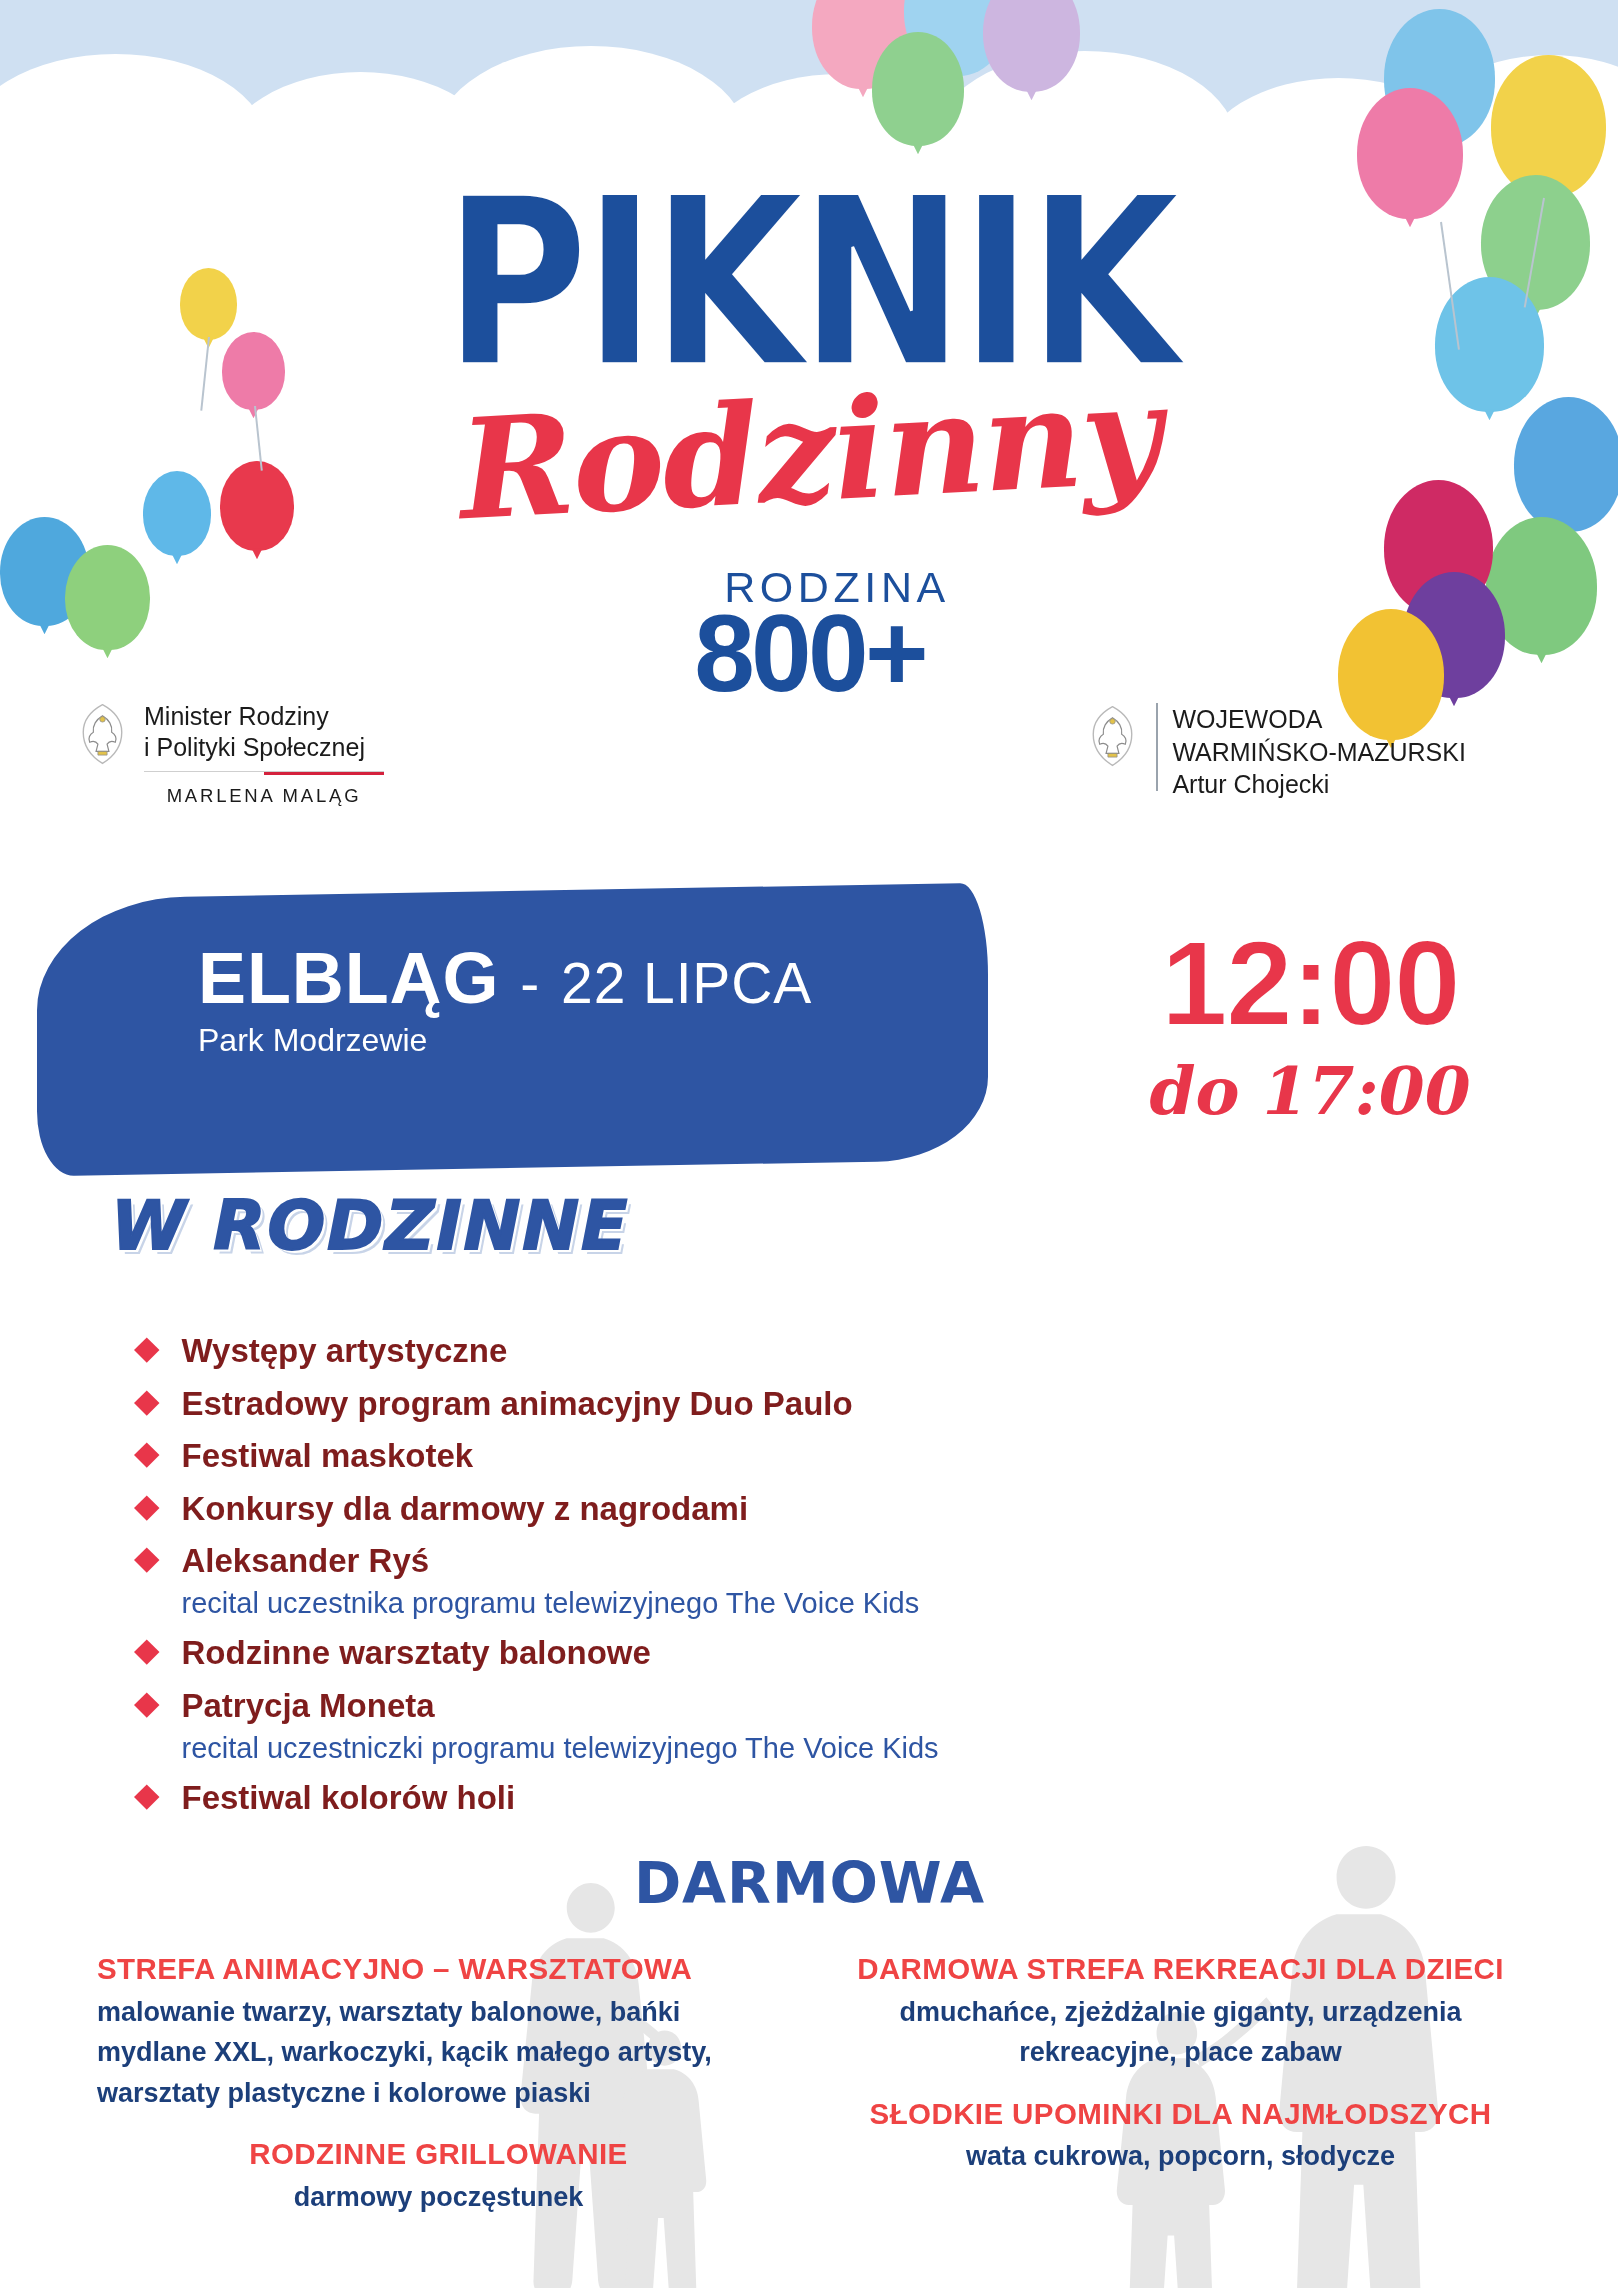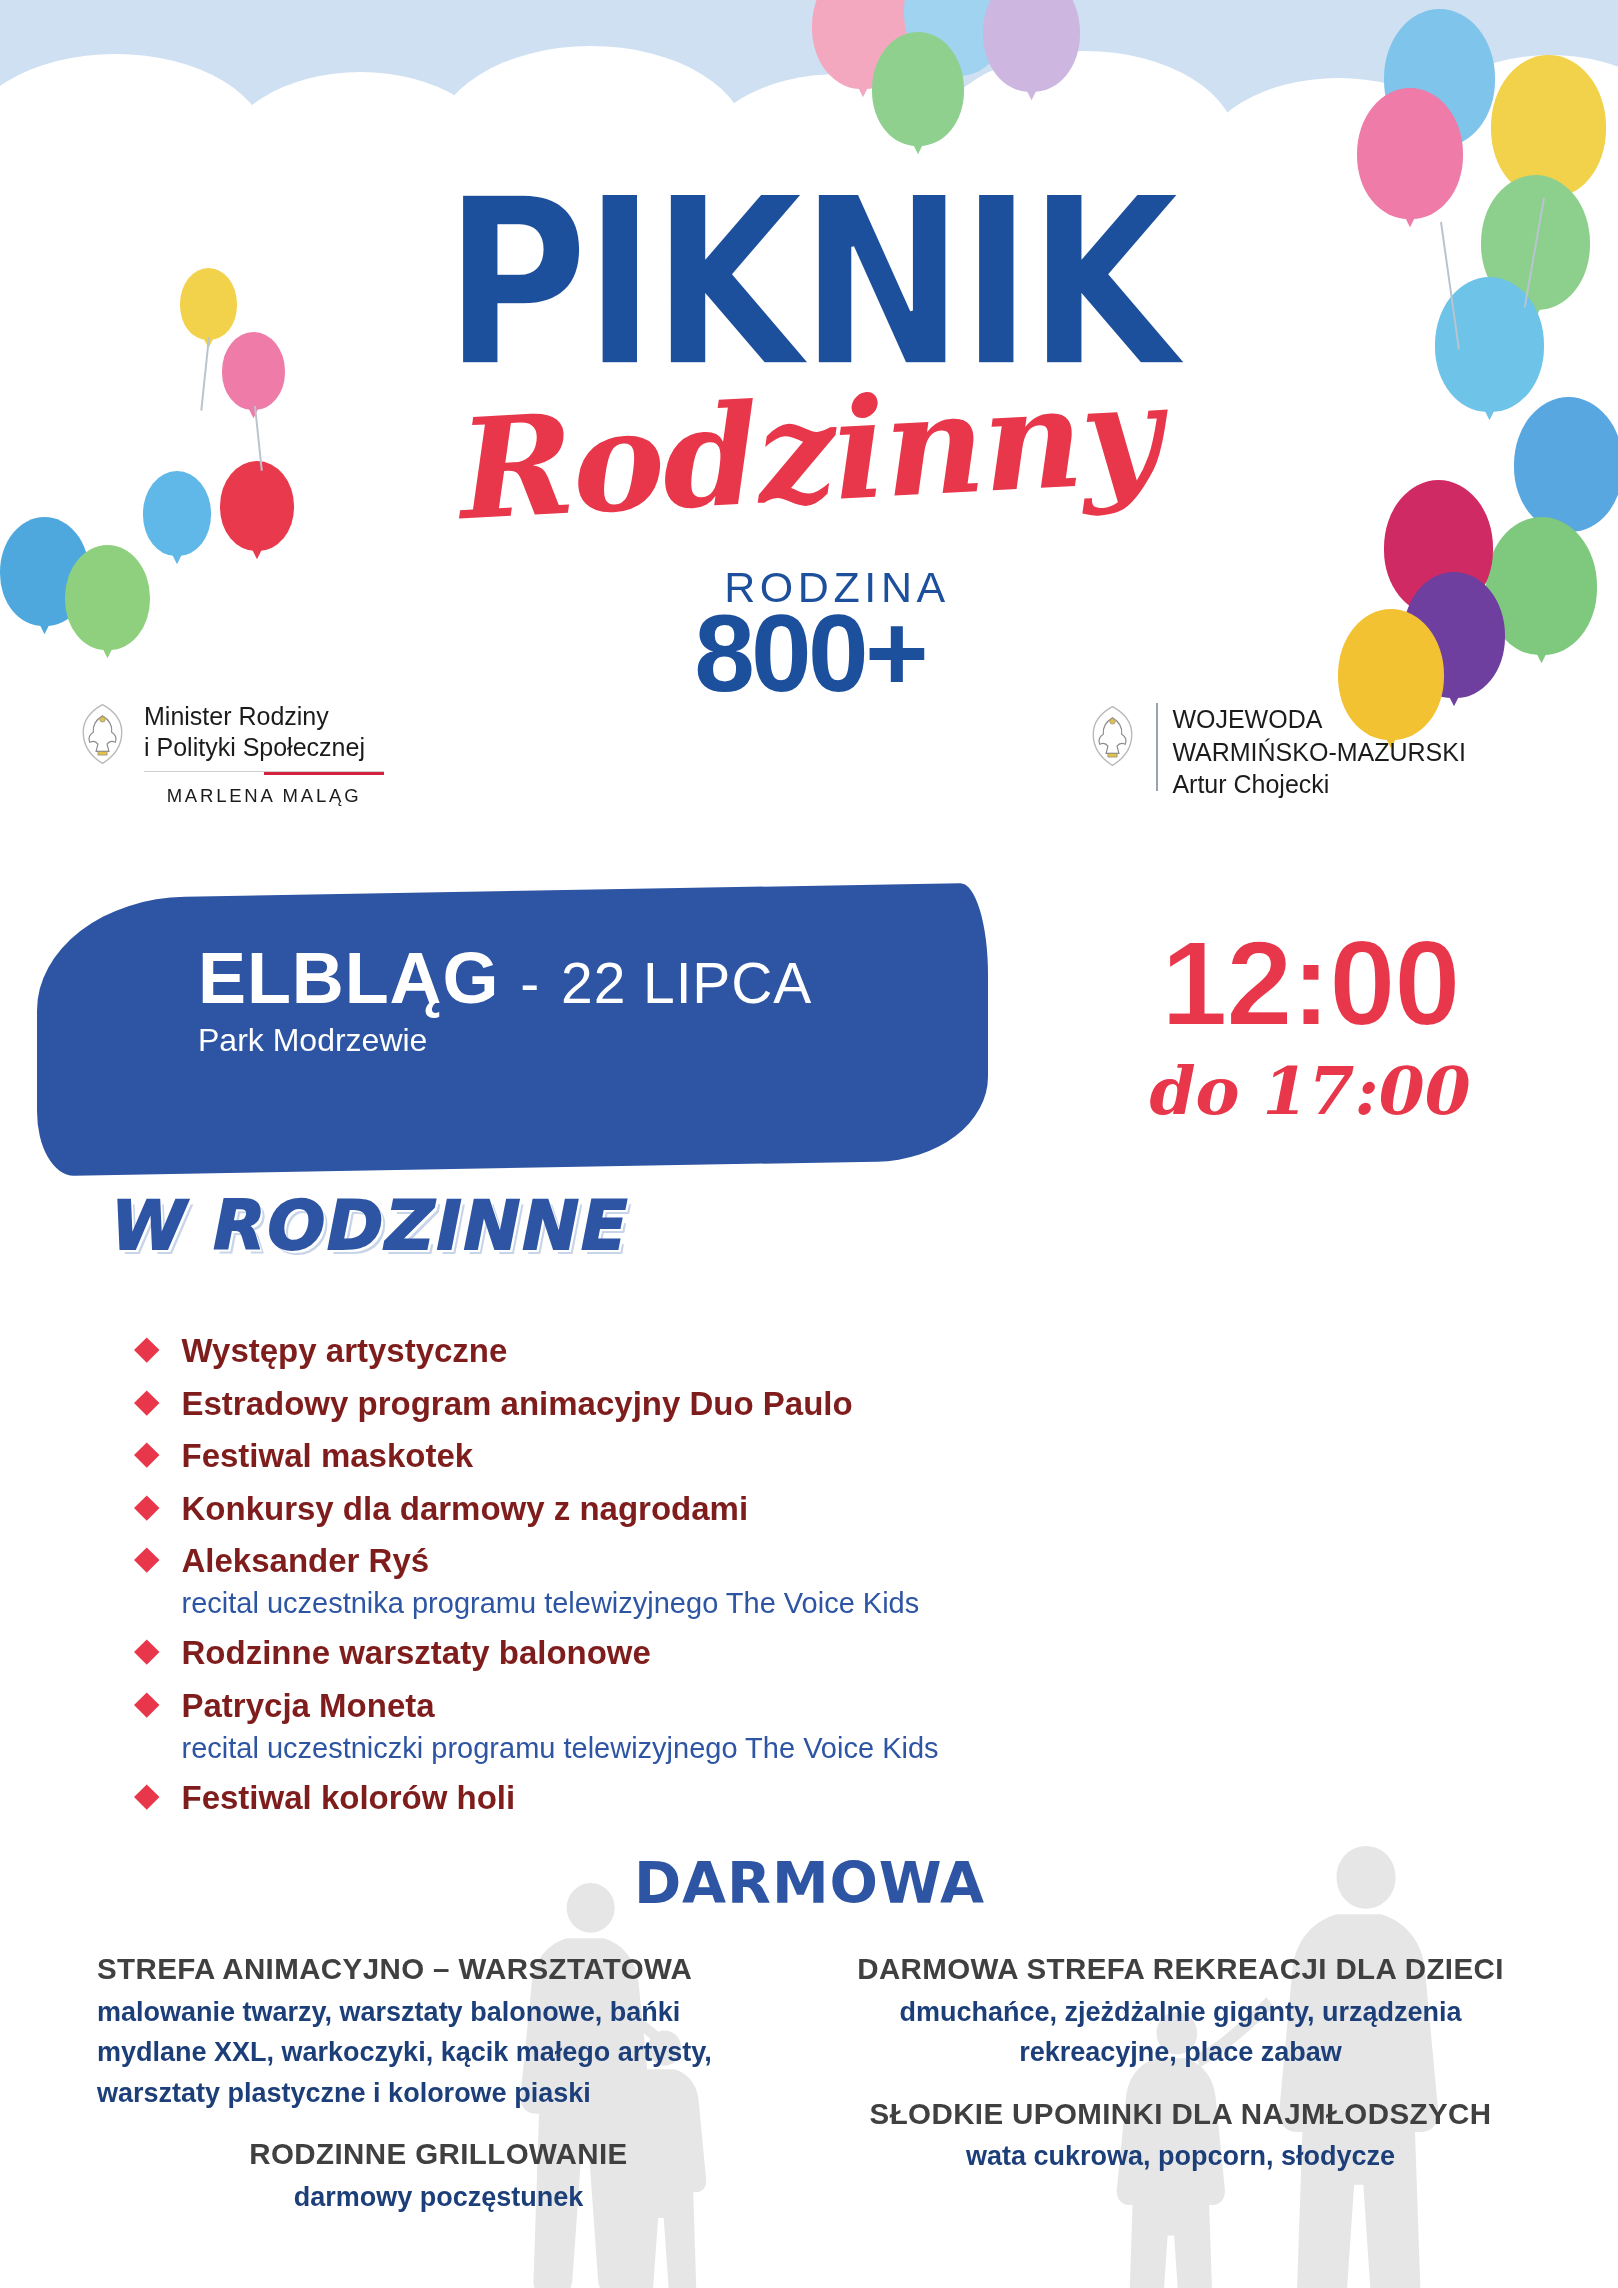--- a/index.html
+++ b/index.html
@@ -310,21 +310,21 @@
   .col {
     width: 683px;
     text-align: center;
   }
   .col.left { text-align: left; }
   .blk { margin-bottom: 24px; }
   .blk h3 {
     margin: 0 0 5.5px 0;
     font-size: 29.5px;
     font-weight: bold;
-    color: #404040;
+    color: #ef4444;
     letter-spacing: 0.4px;
   }
   .blk p {
     margin: 0;
     font-size: 27px;
     font-weight: bold;
     color: #1c3f7a;
     line-height: 1.5;
   }
   .col.left .blk p { text-align: left; }

